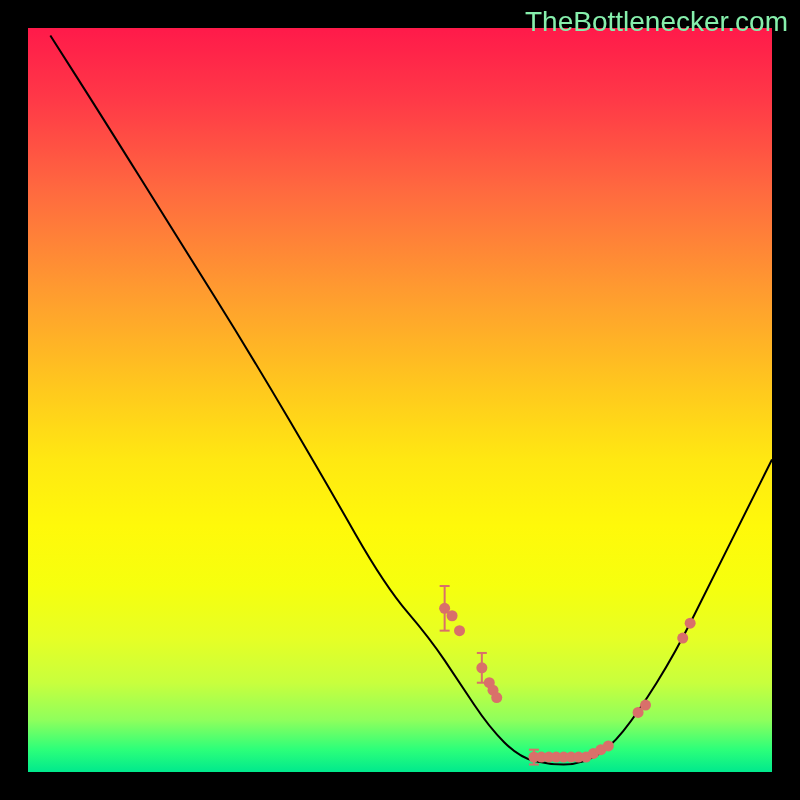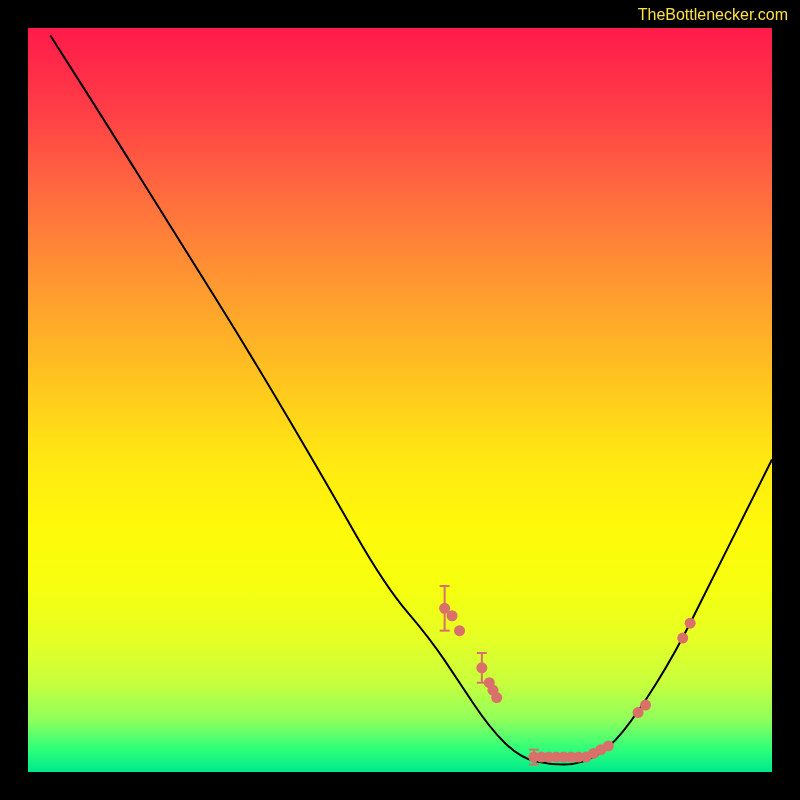--- a/index.html
+++ b/index.html
@@ -7,22 +7,22 @@
     width: 800px;
     height: 800px;
     background: #000;
     position: relative;
     font-family: Arial, sans-serif;
   }
   .watermark {
     position: absolute;
     top: 6px;
     right: 12px;
-    color: #fde047;
-    font-size: 16px;
+    color: #86efac;
+    font-size: 28px;
     font-weight: 500;
     z-index: 10;
     text-align: right;
   }
   .plot-area {
     position: absolute;
     top: 28px;
     left: 28px;
     width: 744px;
     height: 744px;

